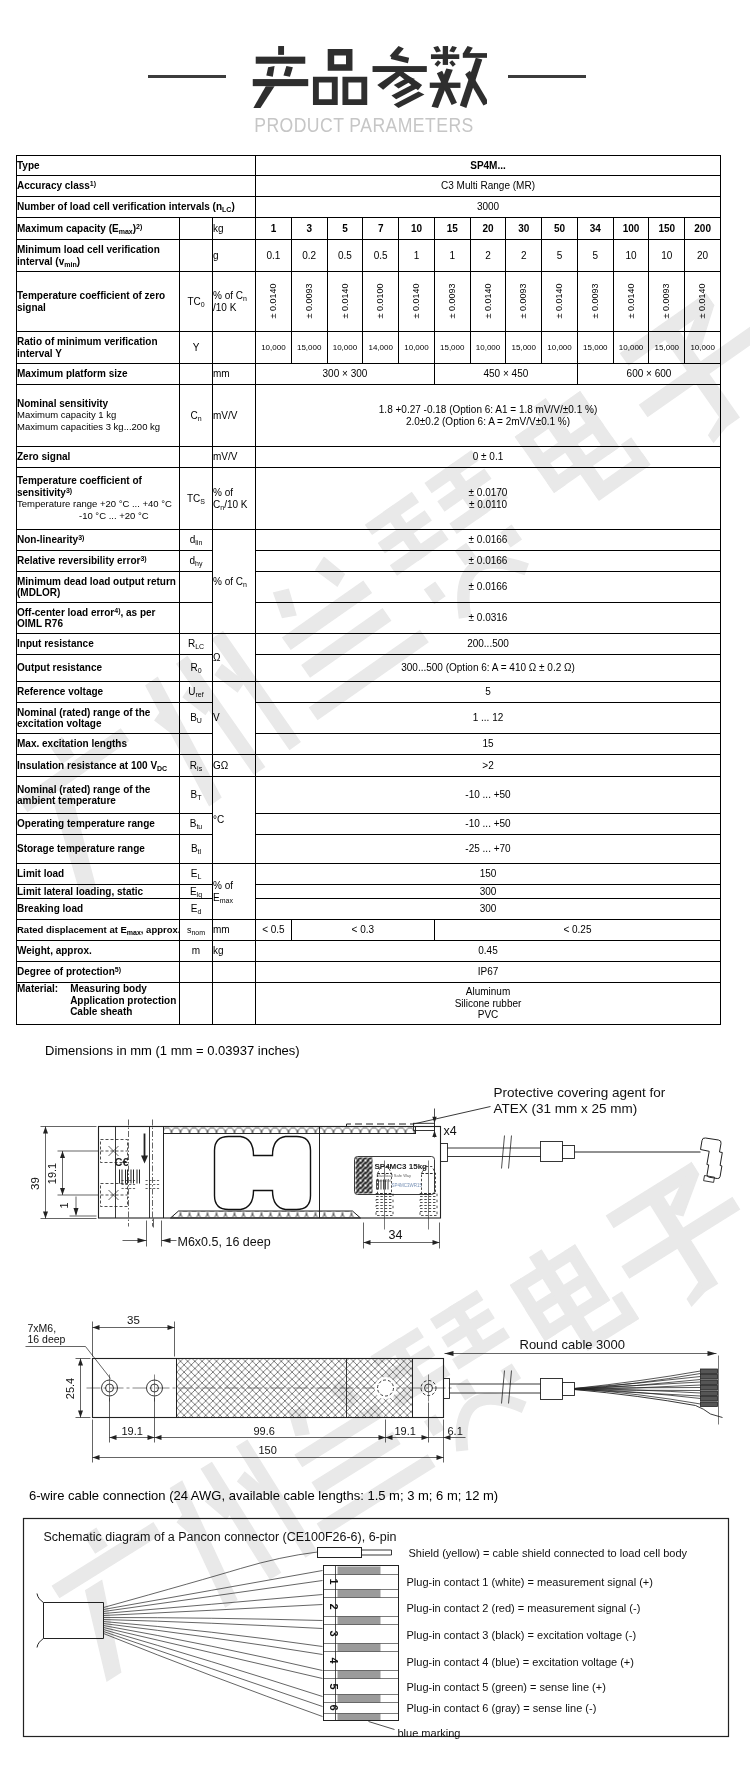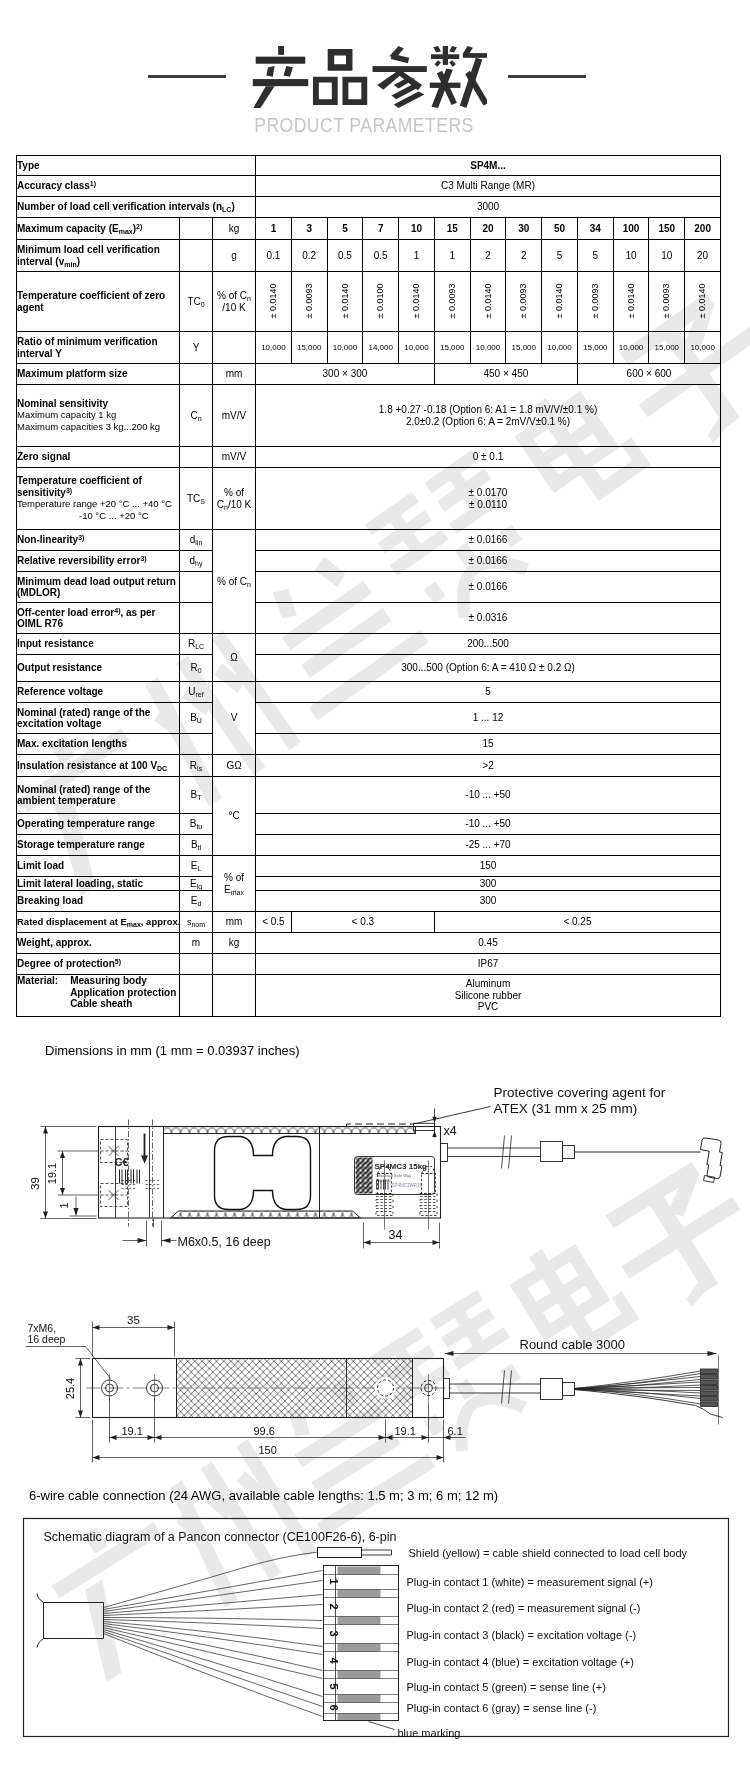--- a/index.html
+++ b/index.html
@@ -4,21 +4,21 @@
 <style>
   html,body{margin:0;padding:0;}
   body{width:750px;height:1780px;background:#fff;position:relative;
        font-family:"Liberation Sans", sans-serif;color:#000;}
   .abs{position:absolute;}
   table.spec{border-collapse:collapse;table-layout:fixed;width:704px;}
   table.spec td{border:1px solid #000;padding:0;font-size:10px;line-height:1.15;
       overflow:hidden;vertical-align:middle;}
   td.lb{font-weight:bold;padding:1px 2px 1px 4px;text-align:left;}
   td.sy{text-align:center;font-weight:normal;}
-  td.un{text-align:center;}
+  td.un{}
   td.vl{text-align:center;font-weight:normal;}
   .sm{font-size:9.5px;font-weight:normal;}
   sub{font-size:7px;vertical-align:-2px;line-height:0;}
   sup{font-size:7px;vertical-align:3px;line-height:0;}
   .vert{transform:rotate(-90deg);white-space:nowrap;font-size:9px;}
 </style>
 </head>
 <body>
 
 <div class="abs" style="left:148px;top:75px;width:78px;height:3px;background:#3c3c3c;"></div>
@@ -206,21 +206,21 @@
           <td class="vl">2</td>
           <td class="vl">2</td>
           <td class="vl">5</td>
           <td class="vl">5</td>
           <td class="vl">10</td>
           <td class="vl">10</td>
           <td class="vl">20</td>
         </tr>
 
 <tr style="height:60px">
-          <td class="lb">Temperature coefficient of zero agent</td>
+          <td class="lb">Temperature coefficient of zero signal</td>
           <td class="sy">TC<sub>0</sub></td>
           <td class="un">% of C<sub>n</sub><br>/10 K</td>
 <td class="vl">
             <div class="vert">± 0.0140</div>
           </td>
           <td class="vl">
             <div class="vert">± 0.0093</div>
           </td>
           <td class="vl">
             <div class="vert">± 0.0140</div>
@@ -376,21 +376,21 @@
           <td class="un" rowspan="3">°C</td>
           <td class="vl" colspan="13">-10 ... +50</td>
         </tr>
 
 <tr style="height:21px">
           <td class="lb">Operating temperature range</td>
           <td class="sy">B<sub>tu</sub></td>
           <td class="vl" colspan="13">-10 ... +50</td>
         </tr>
 
-<tr style="height:21px">
+<tr style="height:29px">
           <td class="lb">Storage temperature range</td>
           <td class="sy">B<sub>tl</sub></td>
           <td class="vl" colspan="13">-25 ... +70</td>
         </tr>
 
 <tr style="height:21px">
           <td class="lb">Limit load</td>
           <td class="sy">E<sub>L</sub></td>
           <td class="un" rowspan="3">% of<br>E<sub>max</sub></td>
           <td class="vl" colspan="13">150</td>

